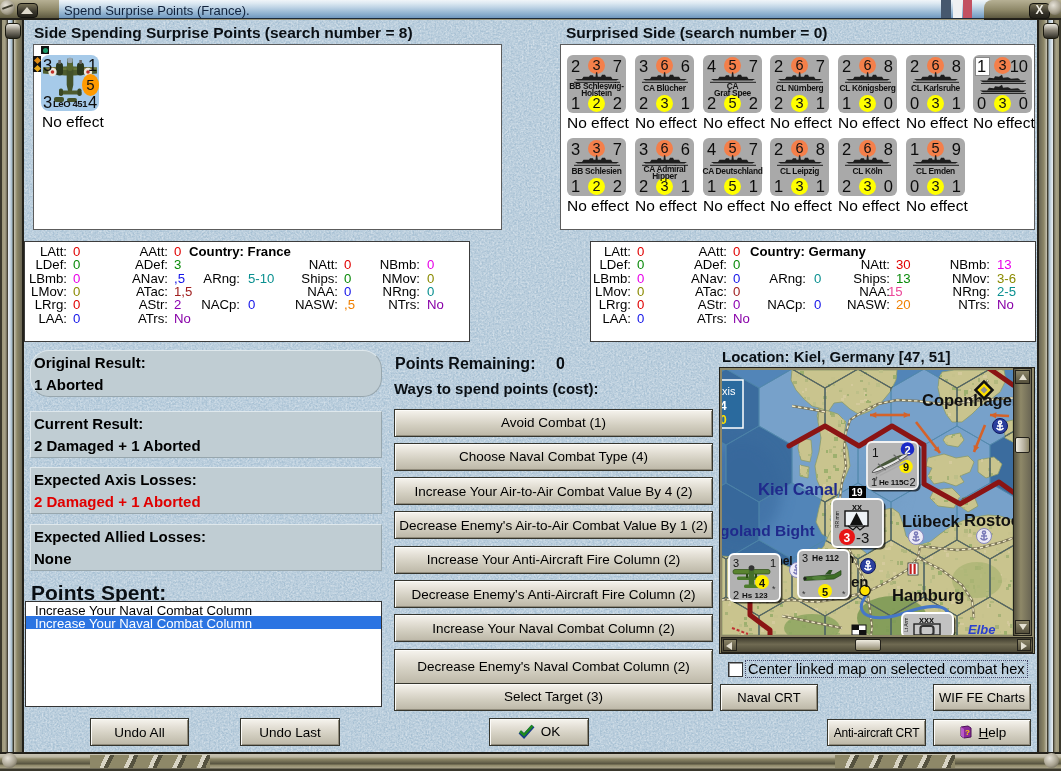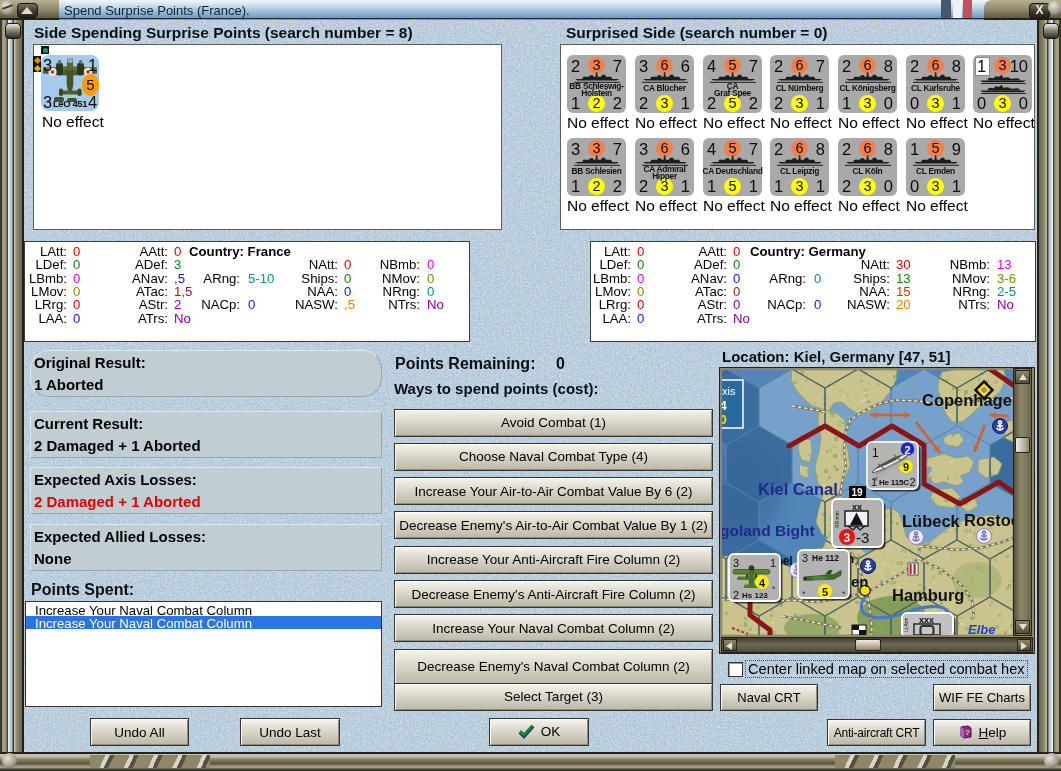--- a/index.html
+++ b/index.html
@@ -370,21 +370,21 @@
 <span style="left:305px;color:#0a8a0a;">13</span>
 <span class="lab" style="left:329px;width:70px;text-align:right;">NMov:</span>
 <span style="left:406px;color:#8a8a00;">3-6</span>
 </div>
 <div style="left:0;top:42.900000000000006px;width:100%;">
 <span class="lab" style="left:-30px;width:70px;text-align:right;">LMov:</span>
 <span style="left:46px;color:#8a8a00;">0</span>
 <span class="lab" style="left:66px;width:70px;text-align:right;">ATac:</span>
 <span style="left:142px;color:#a02020;">0</span>
 <span class="lab" style="left:229px;width:70px;text-align:right;">NAA:</span>
-<span style="left:305px;color:#c2410c;">15</span>
+<span style="left:297px;color:#ec4899;">15</span>
 <span class="lab" style="left:329px;width:70px;text-align:right;">NRng:</span>
 <span style="left:406px;color:#0a9090;">2-5</span>
 </div>
 <div style="left:0;top:56.2px;width:100%;">
 <span class="lab" style="left:-30px;width:70px;text-align:right;">LRrg:</span>
 <span style="left:46px;color:#e00000;">0</span>
 <span class="lab" style="left:66px;width:70px;text-align:right;">AStr:</span>
 <span style="left:142px;color:#8a00b0;">0</span>
 <span class="lab" style="left:145px;width:70px;text-align:right;">NACp:</span>
 <span style="left:223px;color:#1414e8;">0</span>
@@ -409,34 +409,34 @@
     <div class="t2" style="color:#000;">2 Damaged + 1 Aborted</div>
   </div>
 <div class="rpanel" style="top:467px;">
     <div class="t1">Expected Axis Losses:</div>
     <div class="t2" style="color:#e00000;">2 Damaged + 1 Aborted</div>
   </div>
 <div class="rpanel" style="top:524px;">
     <div class="t1">Expected Allied Losses:</div>
     <div class="t2" style="color:#000;">None</div>
   </div>
-<div class="hdr" style="left:31px;top:581px;font-size:16px;">Points Spent:</div>
+<div class="hdr" style="left:31px;top:581px;font-size:21px;">Points Spent:</div>
 <div class="wpanel" style="left:25px;top:601px;width:357px;height:106px;border-color:#333;">
 <div class="abs" style="left:9px;top:1px;font-size:13.2px;color:#000;">Increase Your Naval Combat Column</div>
 <div class="abs" style="left:0px;top:14px;width:355px;height:13px;background:#2b74e2;"></div>
 <div class="abs" style="left:9px;top:14px;font-size:13.2px;color:#fff;">Increase Your Naval Combat Column</div>
 </div>
 <div class="btn" style="left:90px;top:718px;width:99px;height:28px;">Undo All</div>
 <div class="btn" style="left:240px;top:718px;width:100px;height:28px;">Undo Last</div>
 <div class="hdr" style="left:395px;top:355px;font-size:16px;">Points Remaining:</div>
 <div class="hdr" style="left:556px;top:355px;font-size:16px;">0</div>
 <div class="hdr" style="left:394px;top:380px;font-size:15px;">Ways to spend points (cost):</div>
 <div class="btn" style="left:394px;top:408.5px;width:319px;height:28px;">Avoid Combat (1)</div>
 <div class="btn" style="left:394px;top:442.8px;width:319px;height:28px;">Choose Naval Combat Type (4)</div>
-<div class="btn" style="left:394px;top:477.1px;width:319px;height:28px;">Increase Your Air-to-Air Combat Value By 6 (2)</div>
+<div class="btn" style="left:394px;top:477.1px;width:319px;height:28px;">Increase Your Air-to-Air Combat Value By 4 (2)</div>
 <div class="btn" style="left:394px;top:511.4px;width:319px;height:28px;">Decrease Enemy's Air-to-Air Combat Value By 1 (2)</div>
 <div class="btn" style="left:394px;top:545.7px;width:319px;height:28px;">Increase Your Anti-Aircraft Fire Column (2)</div>
 <div class="btn" style="left:394px;top:580.0px;width:319px;height:28px;">Decrease Enemy's Anti-Aircraft Fire Column (2)</div>
 <div class="btn" style="left:394px;top:614.3px;width:319px;height:28px;">Increase Your Naval Combat Column (2)</div>
 <div class="btn" style="left:394px;top:648.6px;width:319px;height:36px;">Decrease Enemy's Naval Combat Column (2)</div>
 <div class="btn" style="left:394px;top:682.9px;width:319px;height:28px;">Select Target (3)</div>
 <div class="btn" style="left:489px;top:717.5px;width:100px;height:28px;"><svg width="17" height="15" viewBox="0 0 17 15" style="margin-right:6px;">
       <path d="M2,8 L6,12 L15,2" fill="none" stroke="#1a3a8a" stroke-width="4"></path>
       <path d="M2,7.2 L6,11 L14.5,1.6" fill="none" stroke="#1e8a1e" stroke-width="2.6"></path>
     </svg>OK</div>

